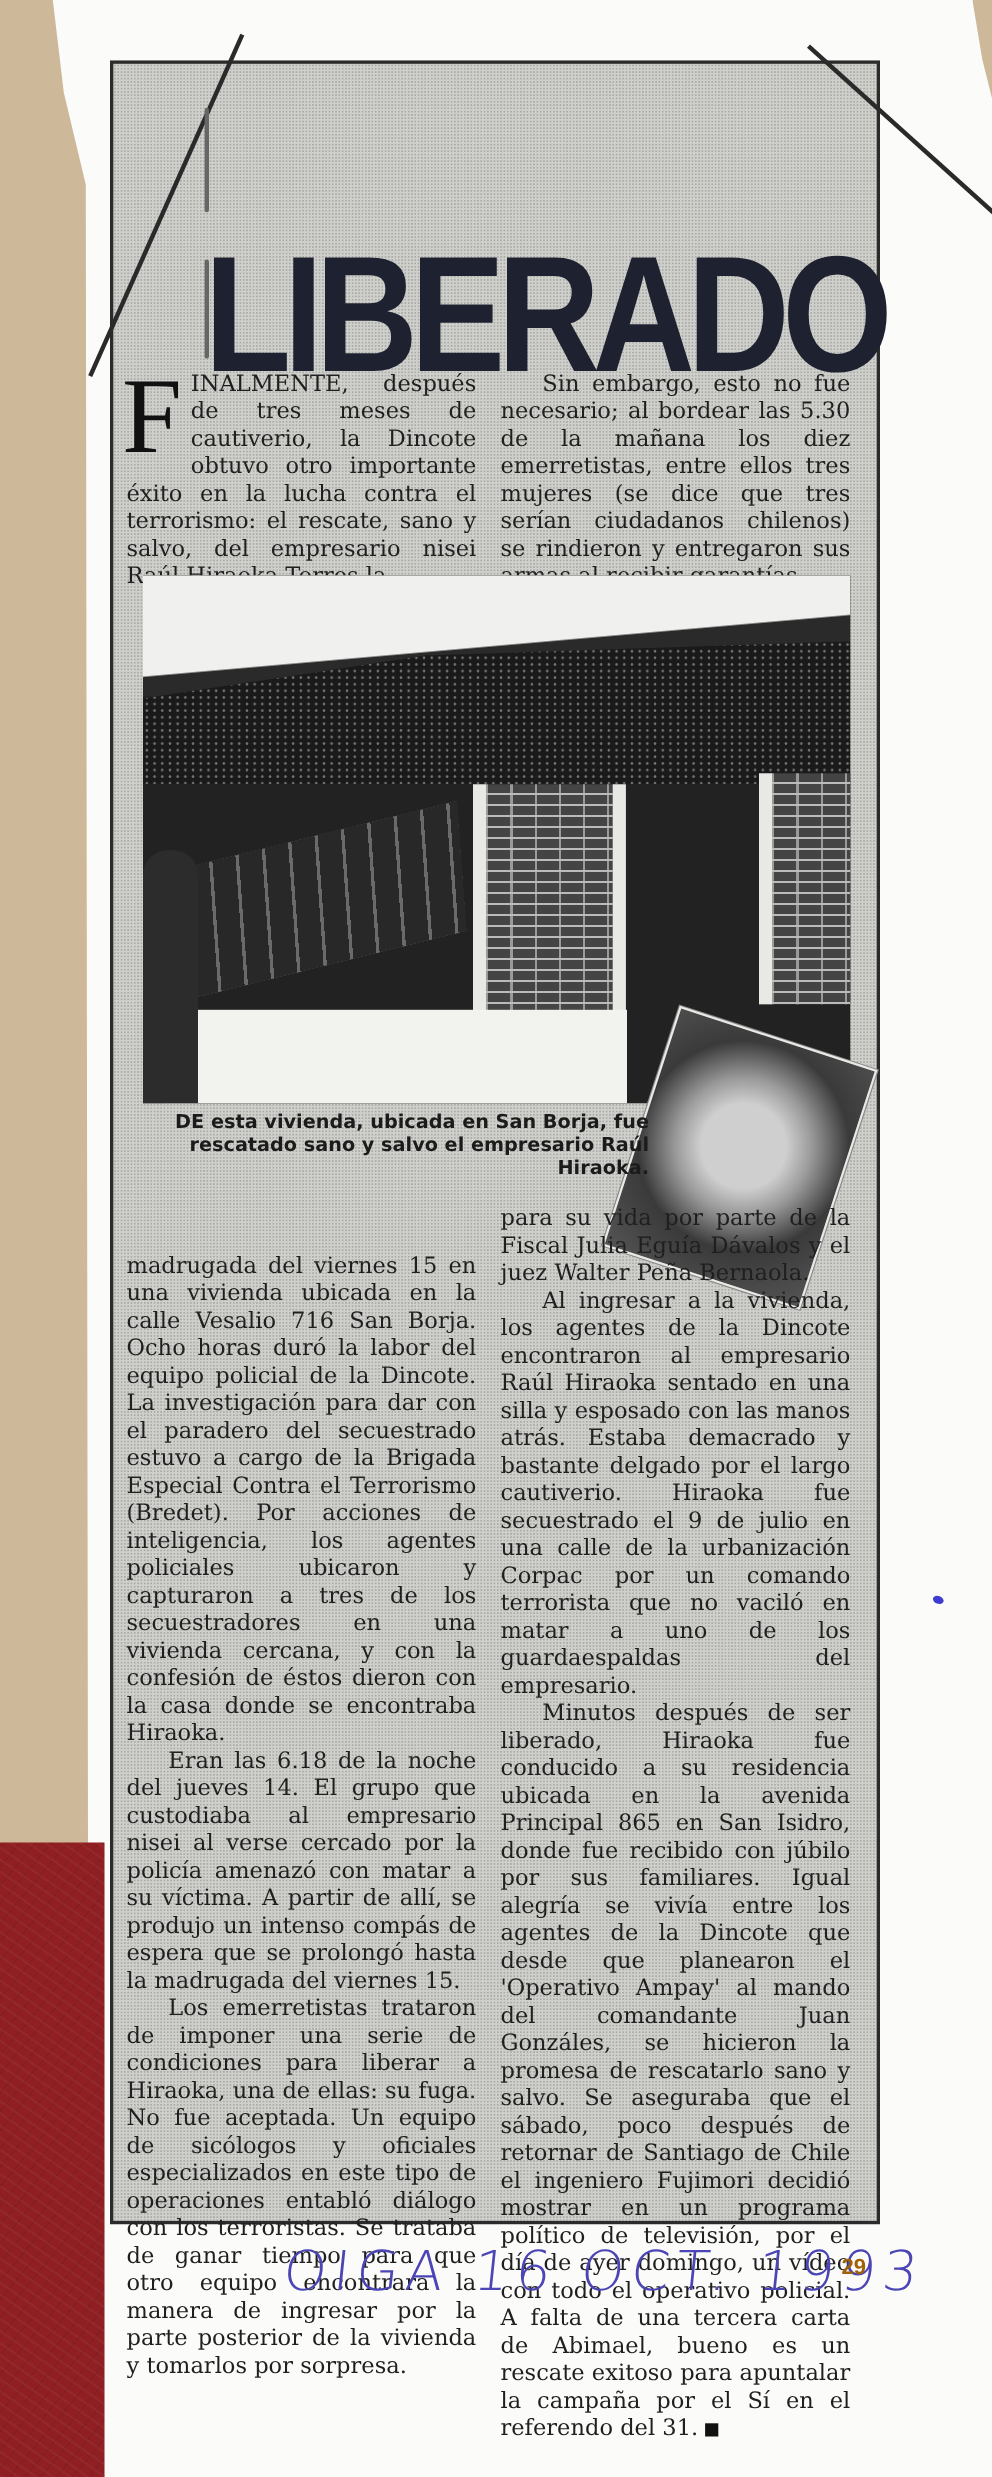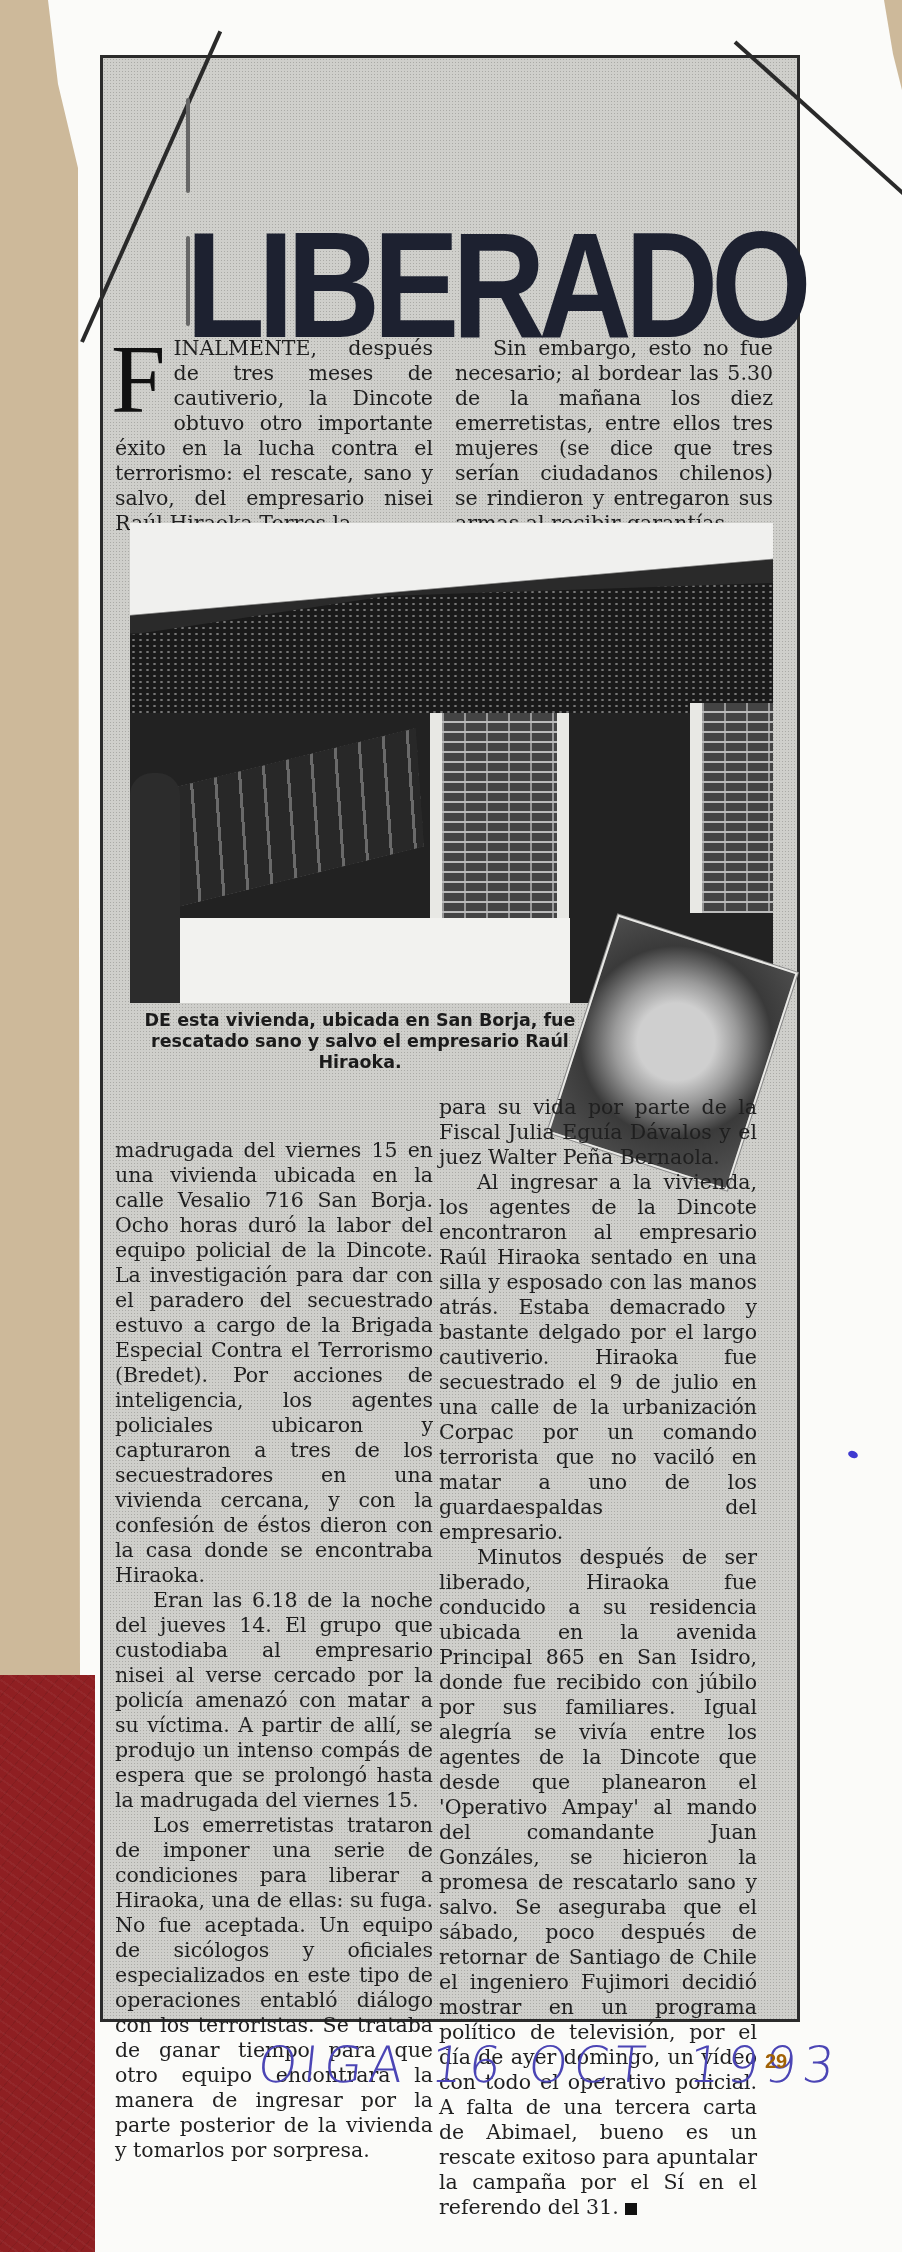--- a/index.html
+++ b/index.html
@@ -97,21 +97,21 @@
     position: absolute; left: 475px; top: 880px; width: 185px; height: 225px;
     background: #777;
     background-image: radial-gradient(circle at 50% 45%, #cfcfcf 0 25%, #9a9a9a 40%, #3a3a3a 62%, #555 100%);
     transform: rotate(18deg);
     border: 2px solid #e9e9e6;
     box-shadow: 0 0 0 1px #888;
   }
   .caption {
     position: absolute; left: 27px; top: 952px; width: 460px;
     font-family: "DejaVu Sans", sans-serif; font-weight: bold; font-size: 17.5px; line-height: 21px;
-    color: #1b1b1b; text-align: center;
+    color: #1b1b1b; text-align: right;
   }
   .end-mark {
     display: inline-block; width: 12px; height: 12px; background: #111; margin-left: 6px; vertical-align: -1px;
   }
   .handwriting {
     position: absolute; left: 258px; top: 2036px;
     font-family: "DejaVu Sans", sans-serif; font-weight: 300; font-size: 50px;
     color: #4b45b5; letter-spacing: 6px; transform: skewX(-6deg);
     white-space: nowrap;
   }
@@ -159,21 +159,21 @@
   <div class="inset"></div>
 
   <div class="caption">DE esta vivienda, ubicada en San Borja, fue rescatado sano y salvo el empresario Raúl Hiraoka.</div>
 
   <div class="col" style="left:12px; top:1080px; width:318px;">
     <p class="noindent">madrugada del viernes 15 en una vivienda ubicada en la calle Vesalio 716 San Borja. Ocho horas duró la labor del equipo policial de la Dincote. La investigación para dar con el paradero del secuestrado estuvo a cargo de la Brigada Especial Contra el Terrorismo (Bredet). Por acciones de inteligencia, los agentes policiales ubicaron y capturaron a tres de los secuestradores en una vivienda cercana, y con la confesión de éstos dieron con la casa donde se encontraba Hiraoka.</p>
     <p>Eran las 6.18 de la noche del jueves 14. El grupo que custodiaba al empresario nisei al verse cercado por la policía amenazó con matar a su víctima. A partir de allí, se produjo un intenso compás de espera que se prolongó hasta la madrugada del viernes 15.</p>
     <p>Los emerretistas trataron de imponer una serie de condiciones para liberar a Hiraoka, una de ellas: su fuga. No fue aceptada. Un equipo de sicólogos y oficiales especializados en este tipo de operaciones entabló diálogo con los terroristas. Se trataba de ganar tiempo para que otro equipo encontrara la manera de ingresar por la parte posterior de la vivienda y tomarlos por sorpresa.</p>
   </div>
 
-  <div class="col" style="left:336px; top:1037px; width:318px;">
+  <div class="col" style="left:352px; top:1037px; width:318px;">
     <p class="noindent">para su vida por parte de la Fiscal Julia Eguía Dávalos y el juez Walter Peña Bernaola.</p>
     <p>Al ingresar a la vivienda, los agentes de la Dincote encontraron al empresario Raúl Hiraoka sentado en una silla y esposado con las manos atrás. Estaba demacrado y bastante delgado por el largo cautiverio. Hiraoka fue secuestrado el 9 de julio en una calle de la urbanización Corpac por un comando terrorista que no vaciló en matar a uno de los guardaespaldas del empresario.</p>
     <p><span>Minutos después de ser liberado, Hiraoka fue conducido a su residencia ubicada en la avenida Principal 865 en San Isidro, donde fue recibido con júbilo por sus familiares. Igual alegría se vivía entre los agentes de la Dincote que desde que planearon el 'Operativo Ampay' al mando del comandante Juan Gonzáles, se hicieron la promesa de rescatarlo sano y salvo. Se aseguraba que el sábado, poco después de retornar de Santiago de Chile el ingeniero Fujimori decidió mostrar en un programa político de televisión, por el día de ayer domingo, un vídeo con todo el operativo policial. A falta de una tercera carta de Abimael, bueno es un rescate exitoso para apuntalar la campaña por el Sí en el referendo del 31.</span><span class="end-mark"></span></p>
   </div>
 </div>
 
 <div class="pen-line" style="left:82px; top:340px; width:340px; transform: rotate(-66deg);"></div>
 <div class="pen-line" style="left:735px; top:40px; width:240px; transform: rotate(42deg);"></div>
 <div class="staple" style="left:186px; top:98px; height:95px;"></div>
 <div class="staple" style="left:186px; top:236px; height:90px;"></div>

